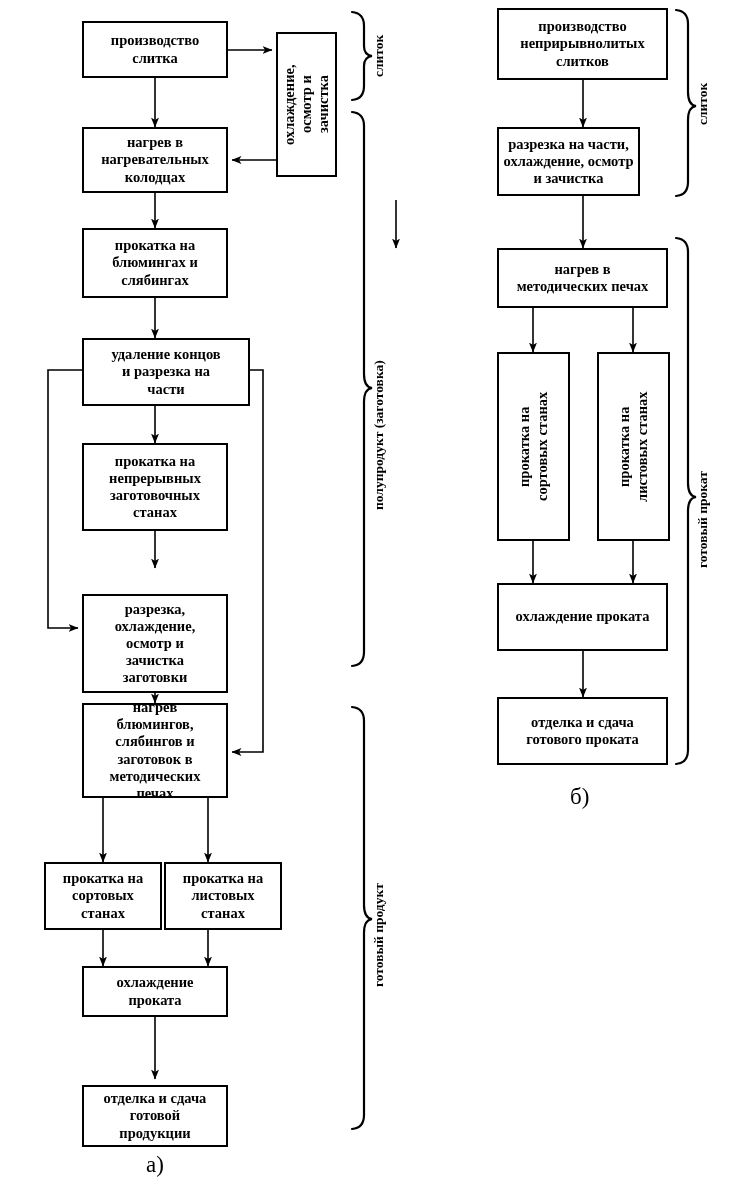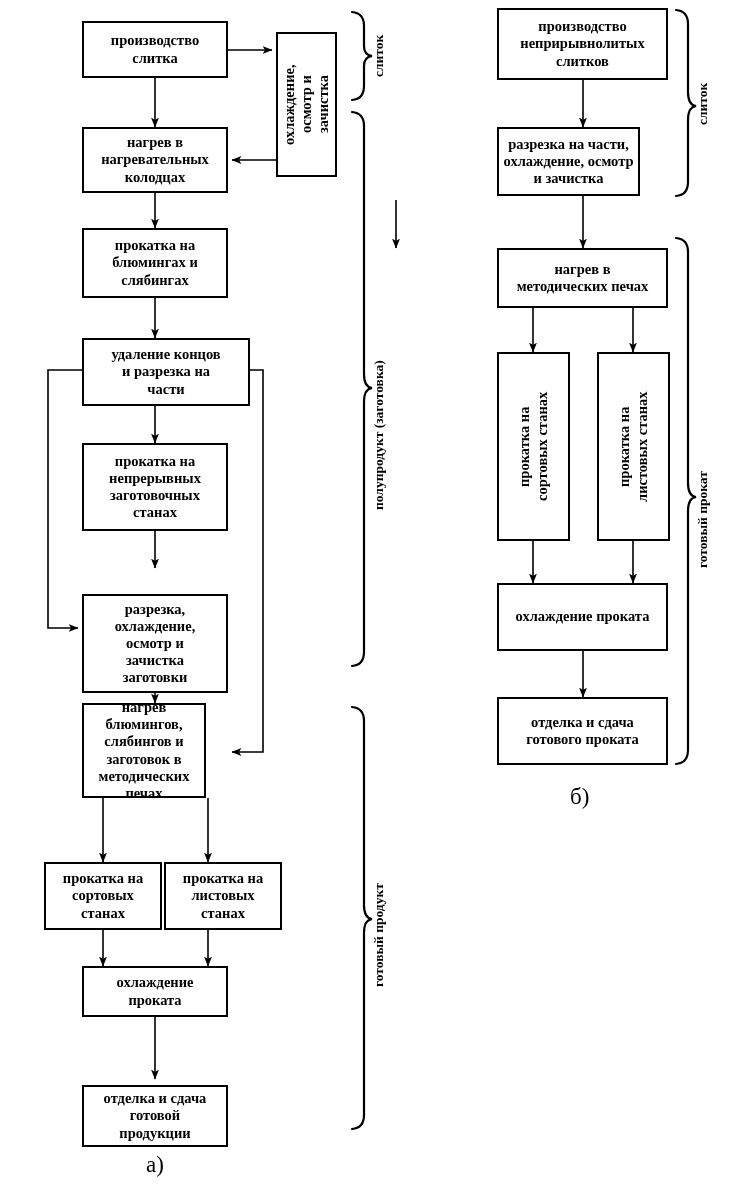--- a/index.html
+++ b/index.html
@@ -163,21 +163,21 @@
 непрерывных
 заготовочных
 станах</div>
 
   <div class="node f14" style="left:82px; top:568px; width:146px; height:99px;margin-top:26px;">разрезка,
 охлаждение,
 осмотр и
 зачистка
 заготовки</div>
 
-  <div class="node f14" style="left:82px; top:703px; width:124px; height:95px;">нагрев
+  <div class="node f14" style="left:82px; top:703px; width:146px; height:95px;">нагрев
 блюмингов,
 слябингов и
 заготовок в
 методических
 печах</div>
 
   <div class="node f14" style="left:44px; top:862px; width:118px; height:68px;">прокатка на
 сортовых
 станах</div>
 

